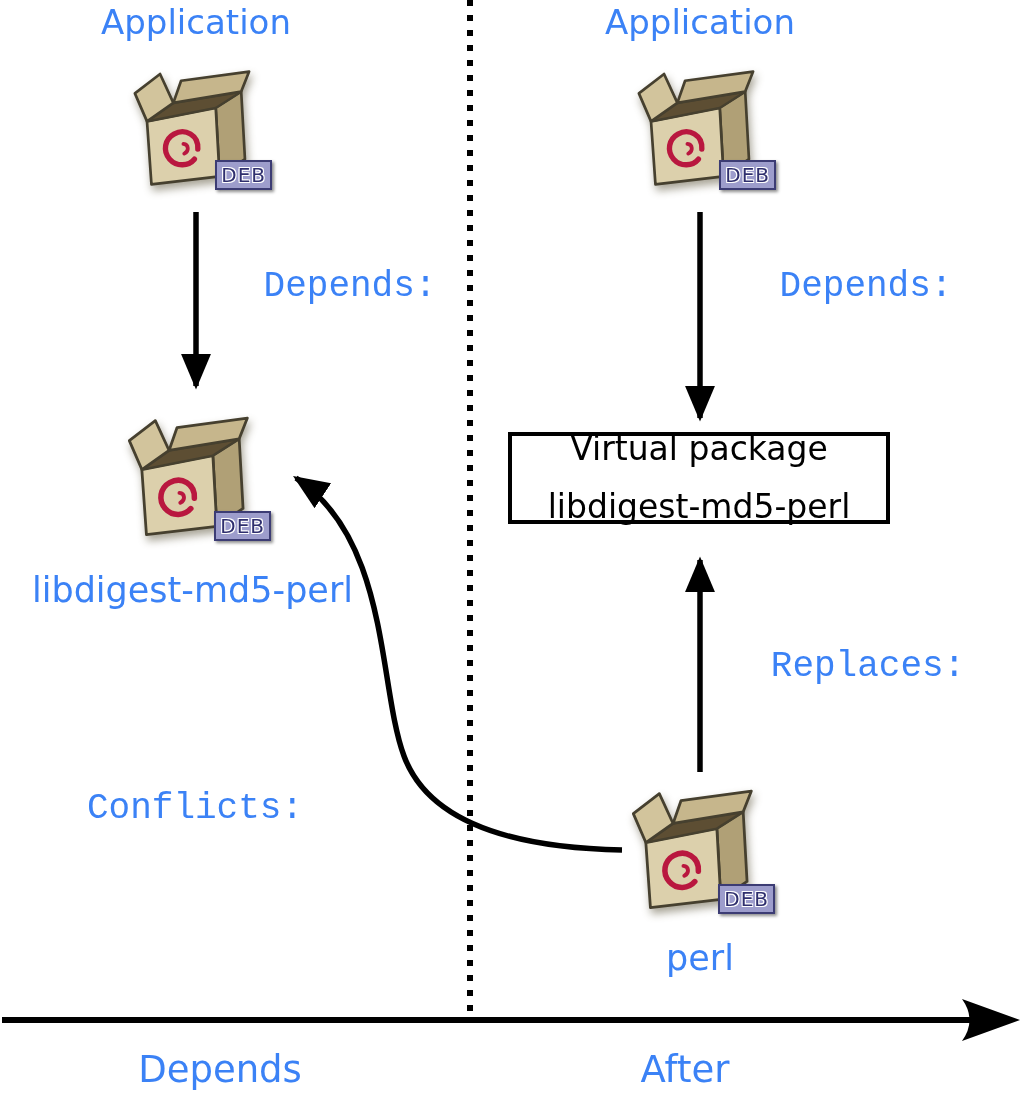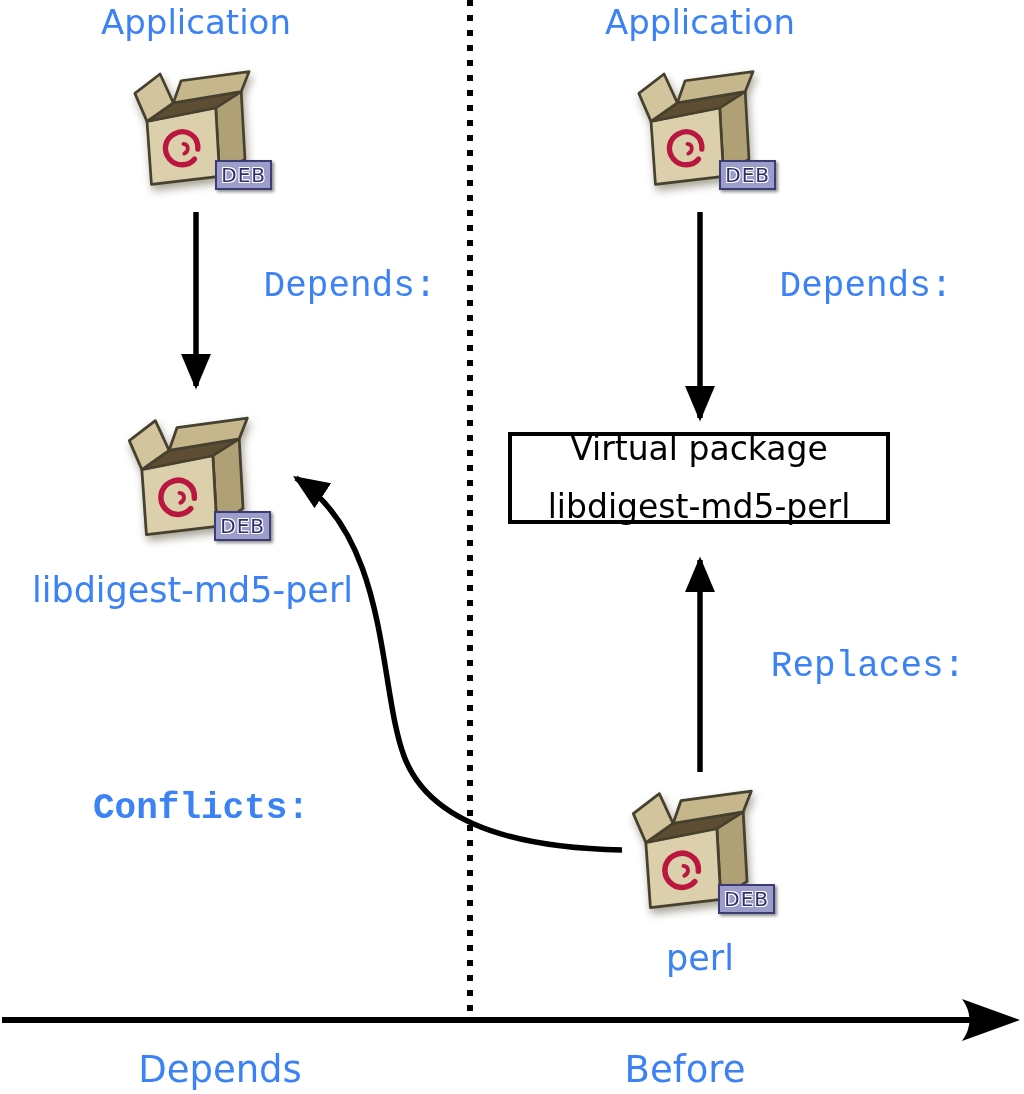--- a/index.html
+++ b/index.html
@@ -147,26 +147,26 @@
   <div class="deb-icon" style="left:620px; top:775px; width:155px; height:155px;">
     <svg class="box-art" viewBox="0 0 140 140">
         <use href="#pkg-box"></use>
       </svg>
     <span class="deb-badge">DEB</span>
   </div>
 
   <div class="label mono center" style="left:228px; top:266px; width:244px;">Depends:</div>
   <div class="label mono center" style="left:742px; top:266px; width:248px;">Depends:</div>
   <div class="label mono center" style="left:737px; top:646px; width:262px;">Replaces:</div>
-  <div class="label mono" style="left:93px; top:788px;font-weight:bold;">Conflicts:</div>
+  <div class="label mono" style="left:87px; top:788px;">Conflicts:</div>
 
   <div class="label sans center" style="left:15px; top:570px; width:355px; font-size:35px;">libdigest-md5-perl</div>
   <div class="label sans center" style="left:625px; top:938px; width:150px; font-size:35px;">perl</div>
 
   <div class="vbox sans">
     <span>Virtual package</span>
     <span>libdigest-md5-perl</span>
   </div>
 
   <div class="label sans center" style="left:120px; top:1048px; width:200px; font-size:37px;">Depends</div>
-  <div class="label sans center" style="left:590px; top:1048px; width:190px; font-size:37px;">Before</div>
+  <div class="label sans center" style="left:590px; top:1048px; width:190px; font-size:37px;">After</div>
 
 </div>
 
 </body></html>

